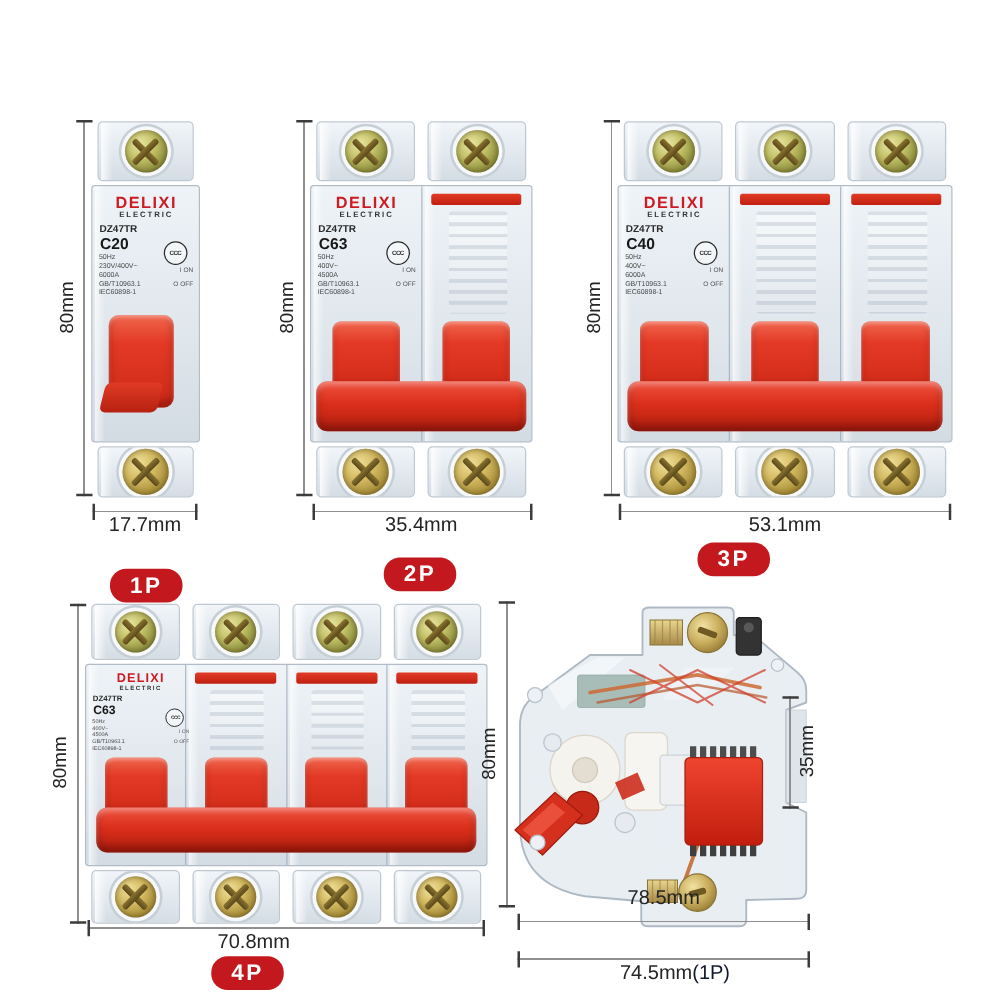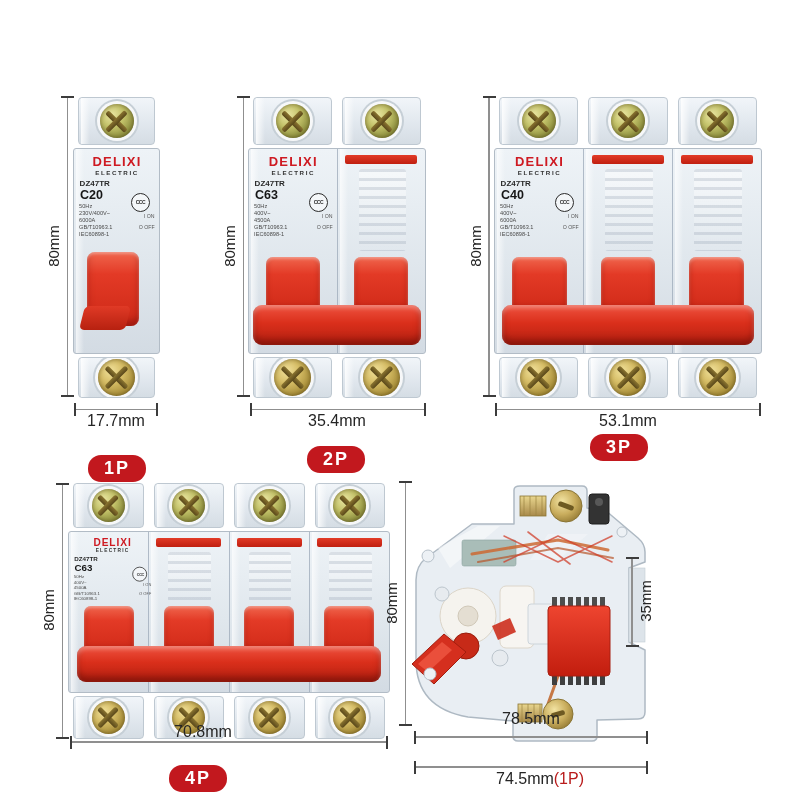--- a/index.html
+++ b/index.html
@@ -13,21 +13,21 @@
   .vdim::before{top:0}.vdim::after{bottom:0}
 
   .hdim{position:absolute;height:13px;
         background:linear-gradient(180deg,transparent 5.5px,#8f8f8f 5.5px,#8f8f8f 7px,transparent 7px);}
   .hdim::before,.hdim::after{content:"";position:absolute;top:0;width:2px;height:13px;background:#3c3c3c;}
   .hdim::before{left:0}.hdim::after{right:0}
 
   .dim-text{position:absolute;font-size:16px;color:#252525;text-align:center;width:120px;}
   .vlabel{position:absolute;font-size:15px;color:#252525;width:60px;height:18px;text-align:center;
           transform:rotate(-90deg);white-space:nowrap;}
-  .note-red{color:#b91c1c;}
+  .note-red{color:#0f172a;}
 
   .badge{position:absolute;height:27px;line-height:27px;padding:0 16px;background:#c2181e;color:#fff;
          font-size:18px;font-weight:bold;border-radius:13px;letter-spacing:2px;}
 
   
   .breaker{position:absolute;display:flex;flex-direction:column;}
   .b-top{height:53px;display:flex;}
   .b-bot{flex:1;display:flex;}
   .b4 .b-top{height:50px}
   .term{flex:1;margin:2px 5px 3px;background:linear-gradient(180deg,#f1f5f9,#dde4eb 70%,#d5dde4);
@@ -276,21 +276,21 @@
           <span class="screw"></span>
         </div>
       <div class="term">
           <span class="screw"></span>
         </div>
     </div>
   </div>
 
   <div class="hdim" style="left:495px;top:403px;width:266px"></div>
   <div class="dim-text" style="left:568px;top:412px">53.1mm</div>
-  <div class="badge" style="left:590px;top:434px">3P</div>
+  <div class="badge" style="left:558px;top:434px">3P</div>
 
   <div class="vdim" style="left:56px;top:483px;height:256px"></div>
   <div class="vlabel" style="left:19px;top:601px">80mm</div>
 
   <div class="breaker b4" style="left:68px;top:481px;width:322px;height:260px">
     <div class="b-top">
       <div class="term">
           <span class="screw green"></span>
         </div>
       <div class="term">
@@ -364,21 +364,21 @@
       <div class="term">
           <span class="screw"></span>
         </div>
       <div class="term">
           <span class="screw"></span>
         </div>
     </div>
   </div>
 
   <div class="hdim" style="left:70px;top:736px;width:318px"></div>
-  <div class="dim-text" style="left:143px;top:723px">70.8mm</div>
+  <div class="dim-text" style="left:143px;top:745px">70.8mm</div>
   <div class="badge" style="left:169px;top:765px">4P</div>
 
   <div class="vdim" style="left:399px;top:481px;height:245px"></div>
   <div class="vlabel" style="left:362px;top:594px">80mm</div>
 
   <svg style="position:absolute;left:408px;top:476px" width="244" height="270" viewBox="0 0 244 270">
     <defs>
       <linearGradient id="redGrad" x1="0" y1="0" x2="0" y2="1">
         <stop offset="0" stop-color="#ee4530"></stop>
           <stop offset="1" stop-color="#c21d0e"></stop>

